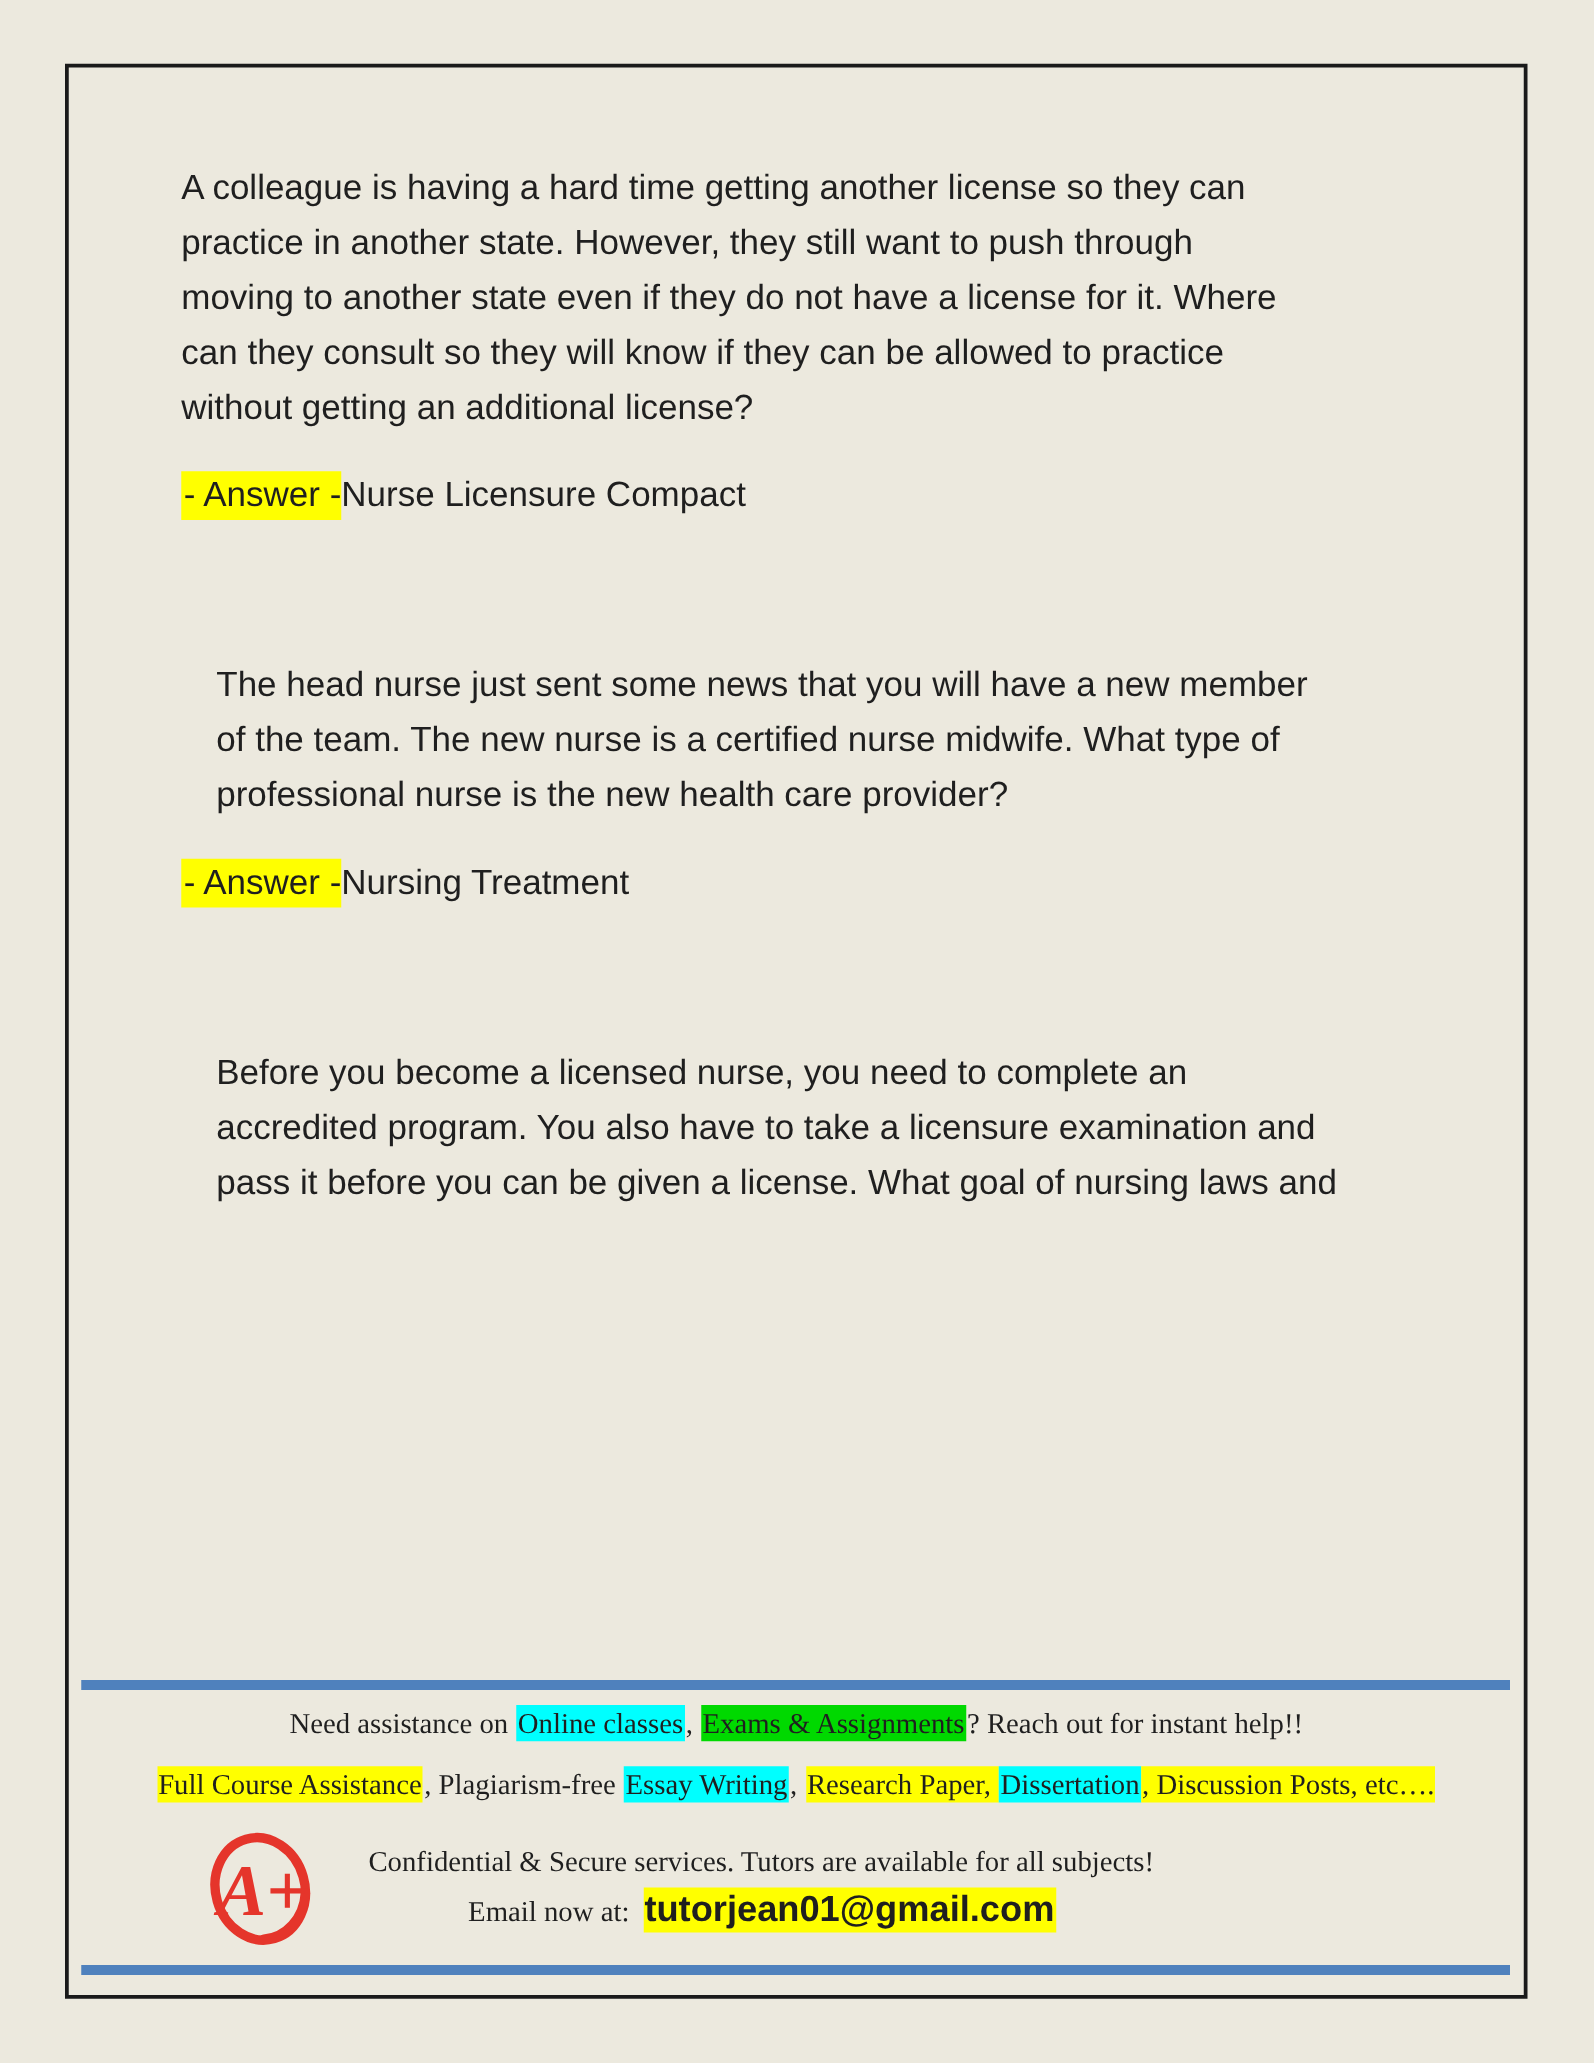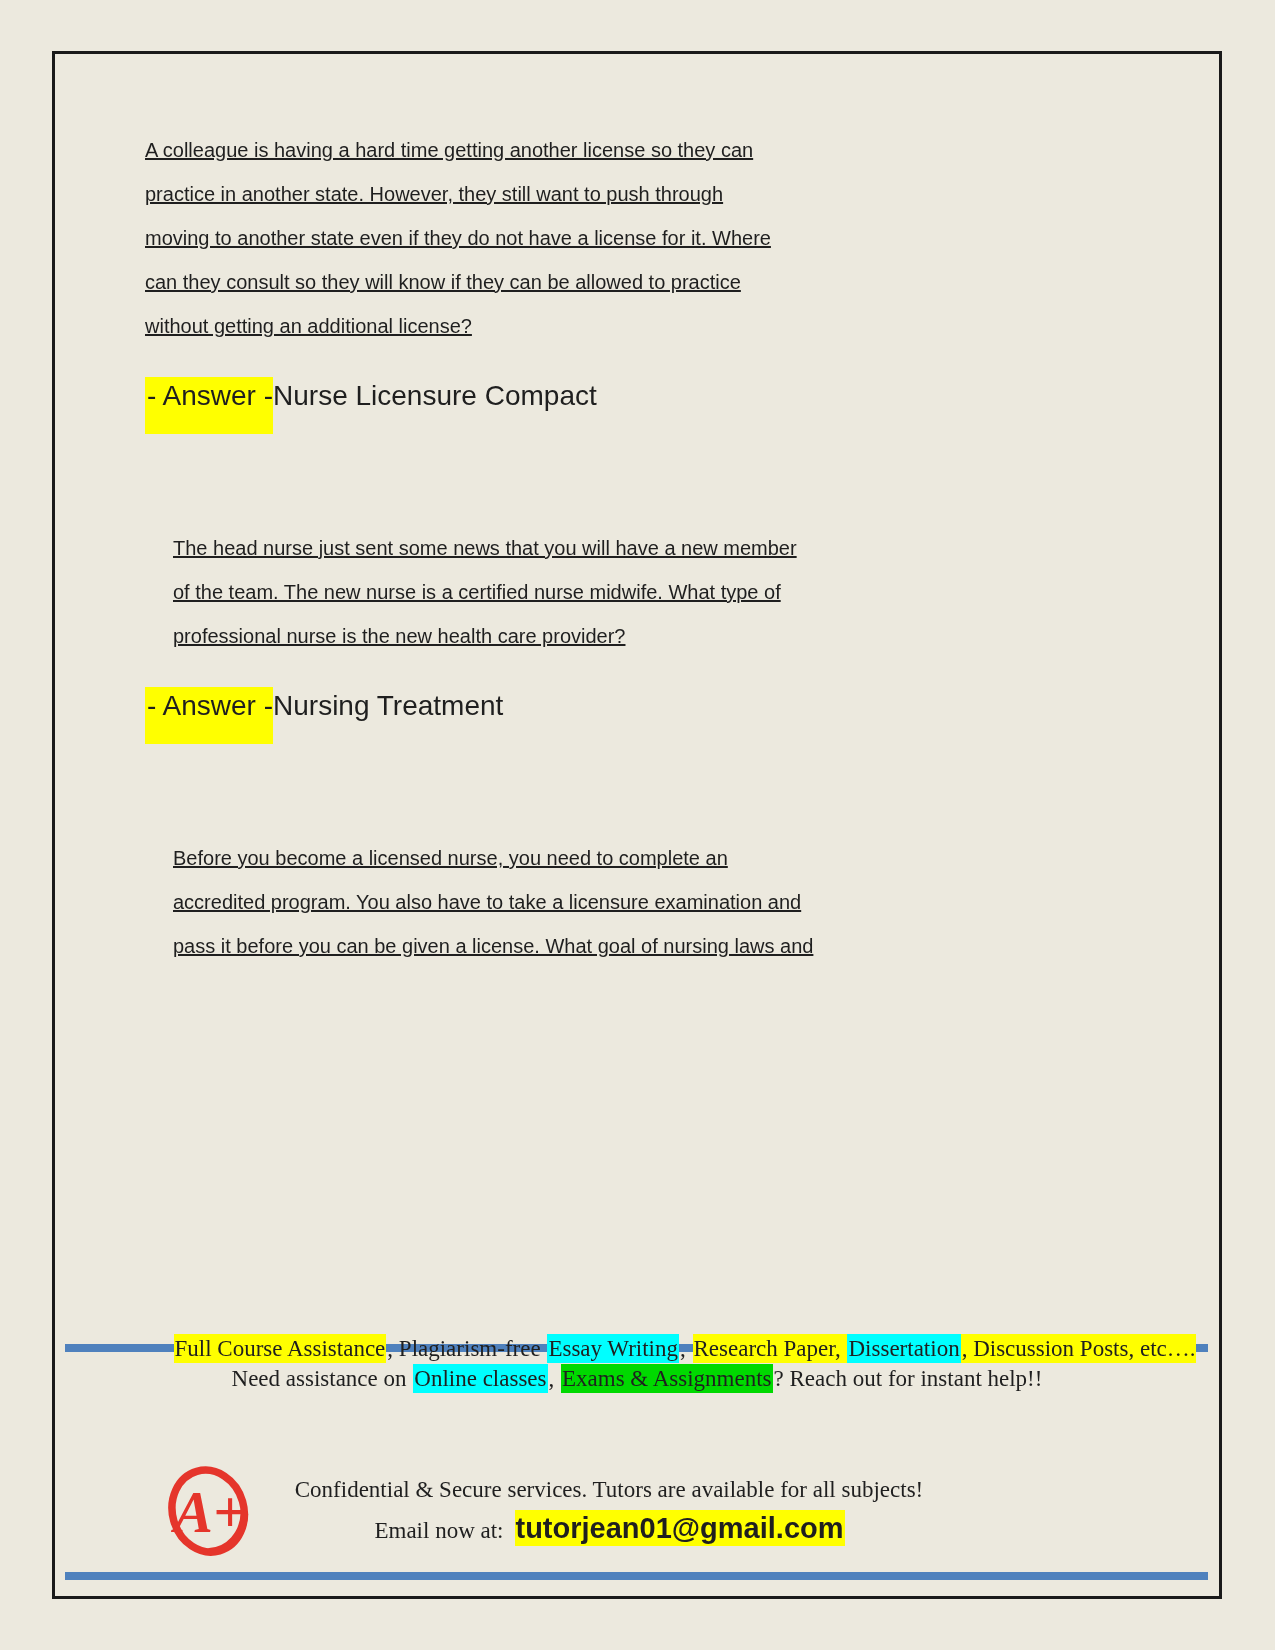--- a/index.html
+++ b/index.html
@@ -16,51 +16,50 @@
     left: 52px; top: 51px;
     width: 1164px; height: 1542px;
     border: 3px solid #1A1A1A;
   }
   .content {
     position: absolute;
     left: 145px; top: 128px;
     width: 1010px;
   }
   .question {
-    font-size: 20px;
+    font-size: 28px;
     line-height: 44px;
     white-space: pre-line;
     margin: 0;
-    text-decoration: underline;
   }
   .answer-line {
     font-size: 28px;
     line-height: 44px;
     margin: 26px 0 0 0;
   }
-  .answer-label { background: #FFFF00; padding: 3px 0 23px 2px; }
+  .answer-label { background: #FFFF00; padding: 3px 0 5px 2px; }
   .q-gap { margin-top: 108px; margin-left: 28px; }
   .divider {
     position: absolute;
     left: 65px; width: 1143px; height: 8px;
     background: #4F81BD;
   }
   .divider-1 { top: 1344px; }
   .divider-2 { top: 1572px; }
   .footer-line {
     position: absolute;
     left: 52px; width: 1170px;
     text-align: center;
     font-family: "Liberation Serif", serif;
     font-size: 23px;
     line-height: 32px;
     white-space: nowrap;
   }
   .footer-line-1 { top: 1363px; }
-  .footer-line-2 { top: 1333px; margin-left: 48px; }
+  .footer-line-2 { top: 1412px; }
   .footer-line span { padding: 2px 1px; }
   .confidential-row { top: 1474px; transform: translateX(-28px); }
   .email-row { top: 1512px; transform: translateX(-28px); }
   .email-label { font-family: "Liberation Serif", serif; font-size: 23px; }
   .email-address {
     font-family: "Liberation Sans", sans-serif;
     font-weight: bold;
     font-size: 29px;
     background: #FFFF00;
     padding: 4px 8px 6px 8px;

